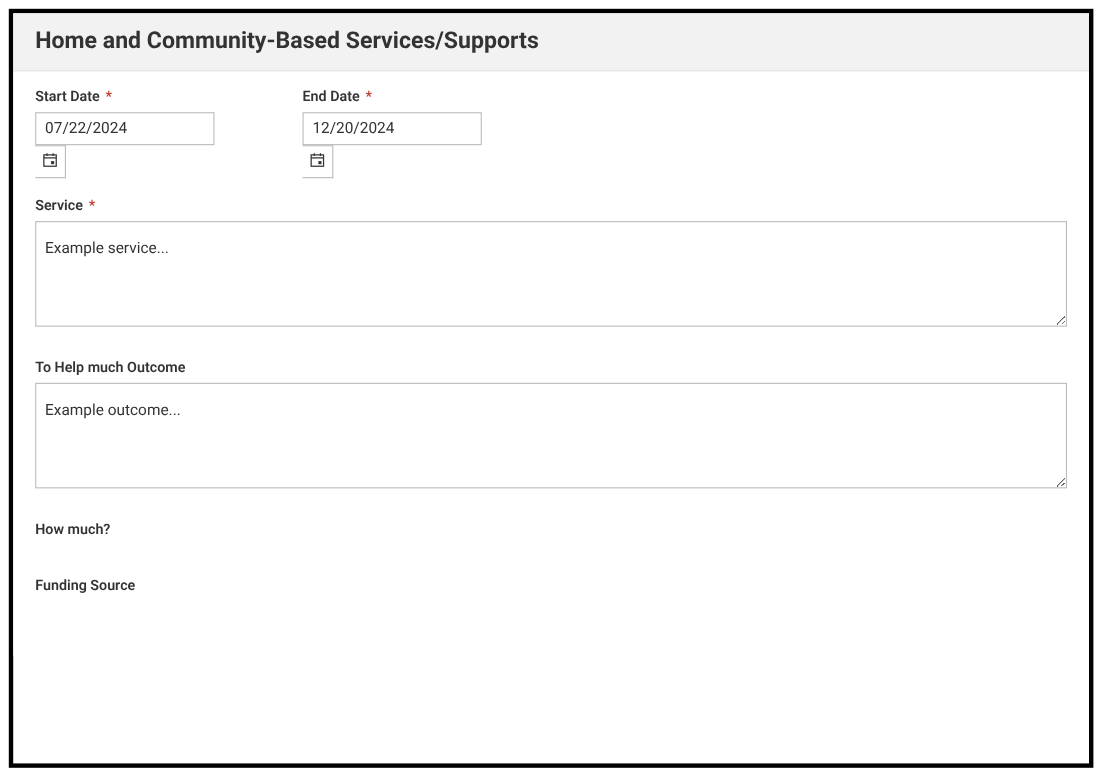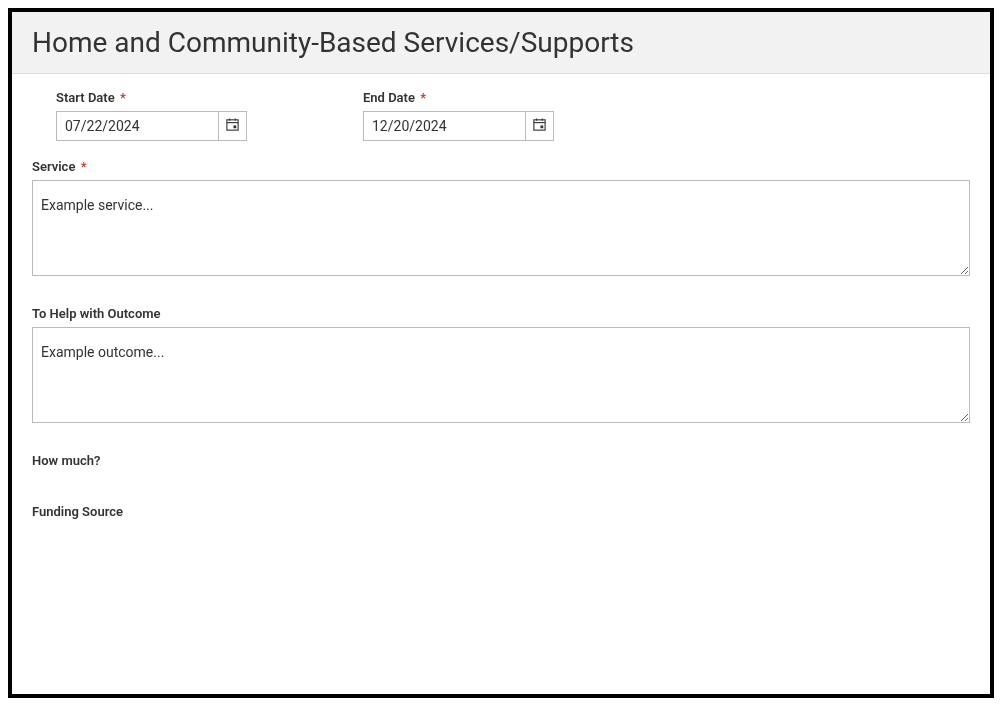--- a/index.html
+++ b/index.html
@@ -18,51 +18,51 @@
       width: 986px;
       height: 690px;
       overflow: hidden;
     }
     .header {
       background: #f2f2f2;
       border-bottom: 1px solid #ddd;
       padding: 14px 20px;
     }
     .header h1 {
-      font-size: 28px;
-      font-weight: 400;
+      font-size: 21px;
+      font-weight: 700;
       color: #333;
     }
     .form-body {
       padding: 16px 20px 20px 20px;
       background: #fff;
     }
     .date-row {
       display: flex;
-      gap: 116px;
+      gap: 80px;
       margin-bottom: 18px;
-      margin-left: 24px;
     }
     .field-group {
       display: flex;
       flex-direction: column;
     }
     .field-label {
       font-size: 13px;
       font-weight: 600;
       color: #333;
       margin-bottom: 6px;
     }
     .required {
       color: #c0392b;
       margin-left: 2px;
     }
     .date-input-wrap {
       display: flex;
       align-items: stretch;
+      flex-direction: column;
     }
     .date-input {
       width: 163px;
       height: 30px;
       border: 1px solid #bbb;
       padding: 4px 8px;
       font-size: 14px;
       font-family: inherit;
       color: #333;
       outline: none;
@@ -150,21 +150,21 @@
 
     <div class="full-field field-group">
       <label class="field-label">
         <span>Service</span>
         <span class="required">*</span>
       </label>
       <textarea class="textarea-input" style="">Example service...</textarea>
     </div>
 
     <div class="full-field field-group">
-      <label class="field-label">To Help with Outcome</label>
+      <label class="field-label">To Help much Outcome</label>
       <textarea class="textarea-input" style="">Example outcome...</textarea>
     </div>
 
     <div class="full-field field-group">
       <label class="field-label">How much?</label>
     </div>
 
     <div class="full-field field-group">
       <label class="field-label">Funding Source</label>
     </div>

